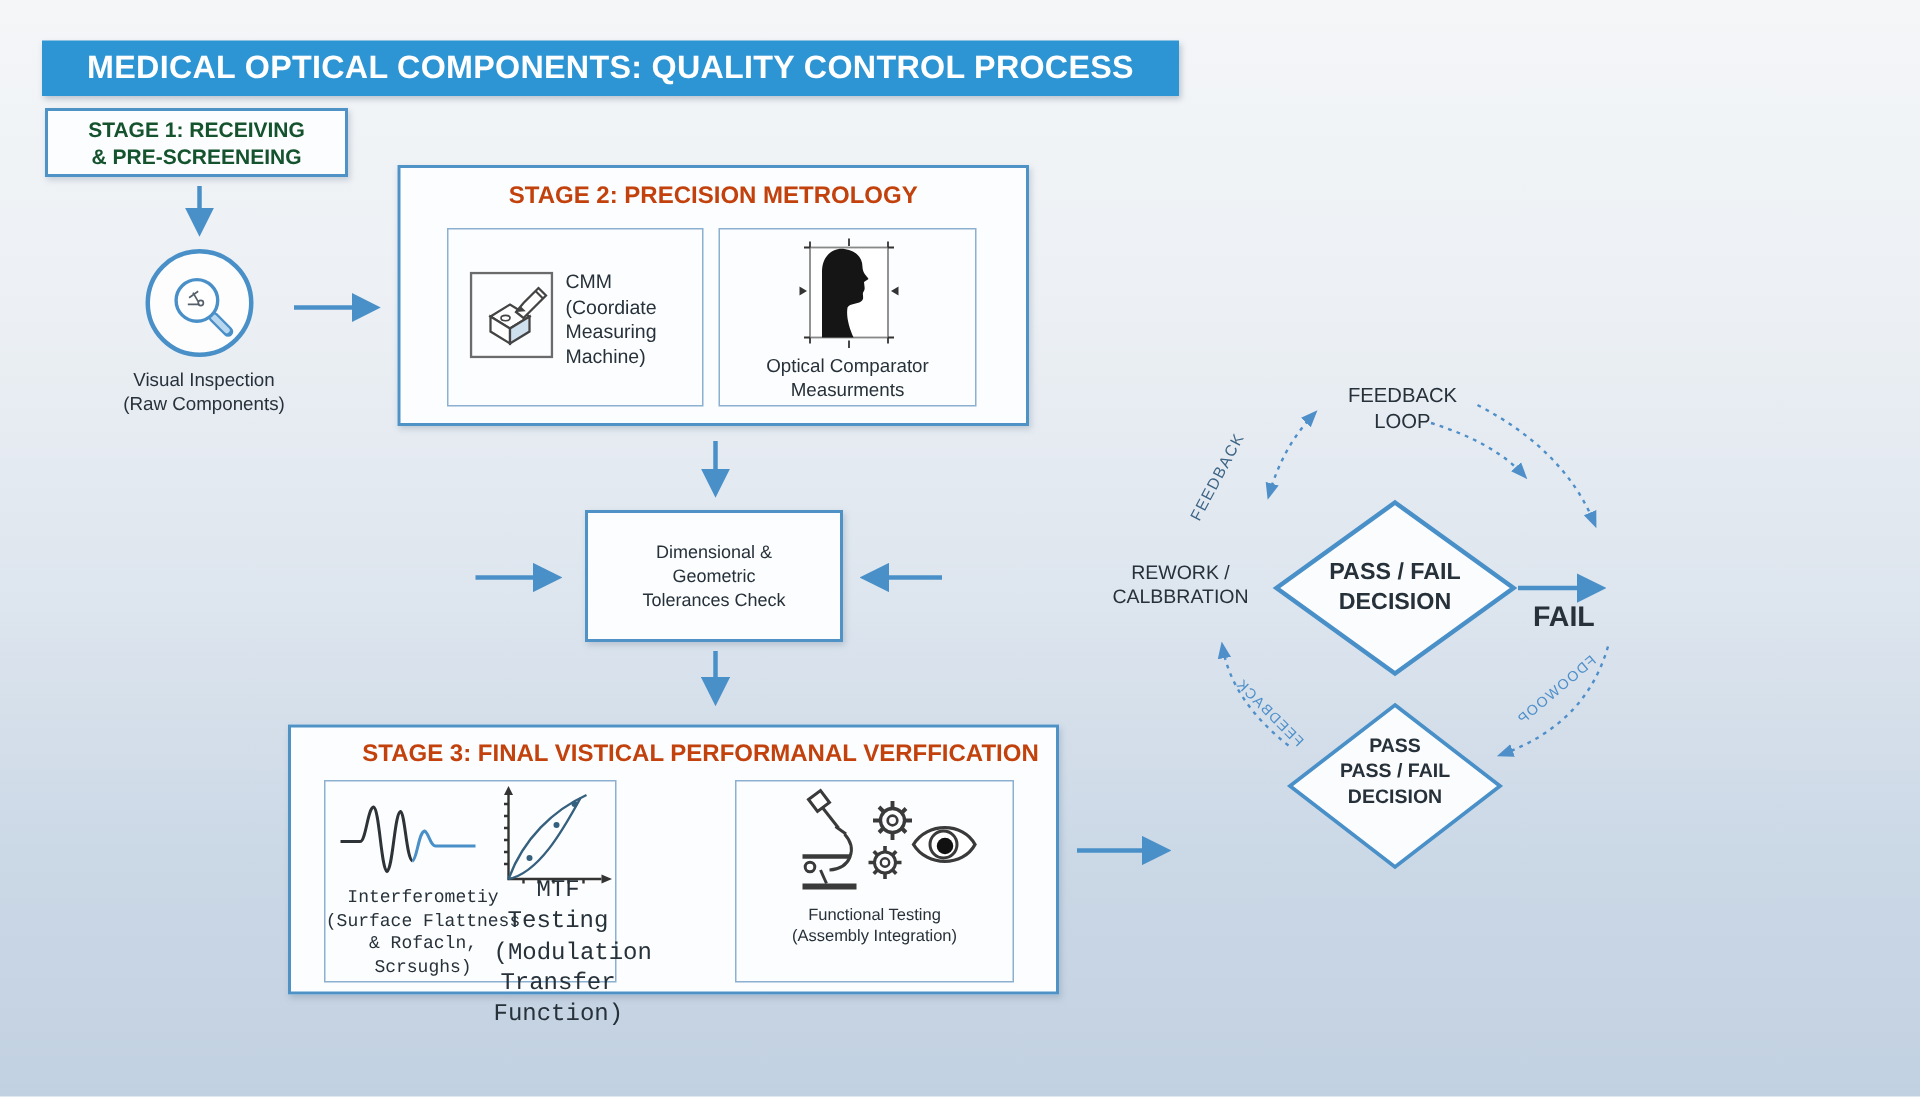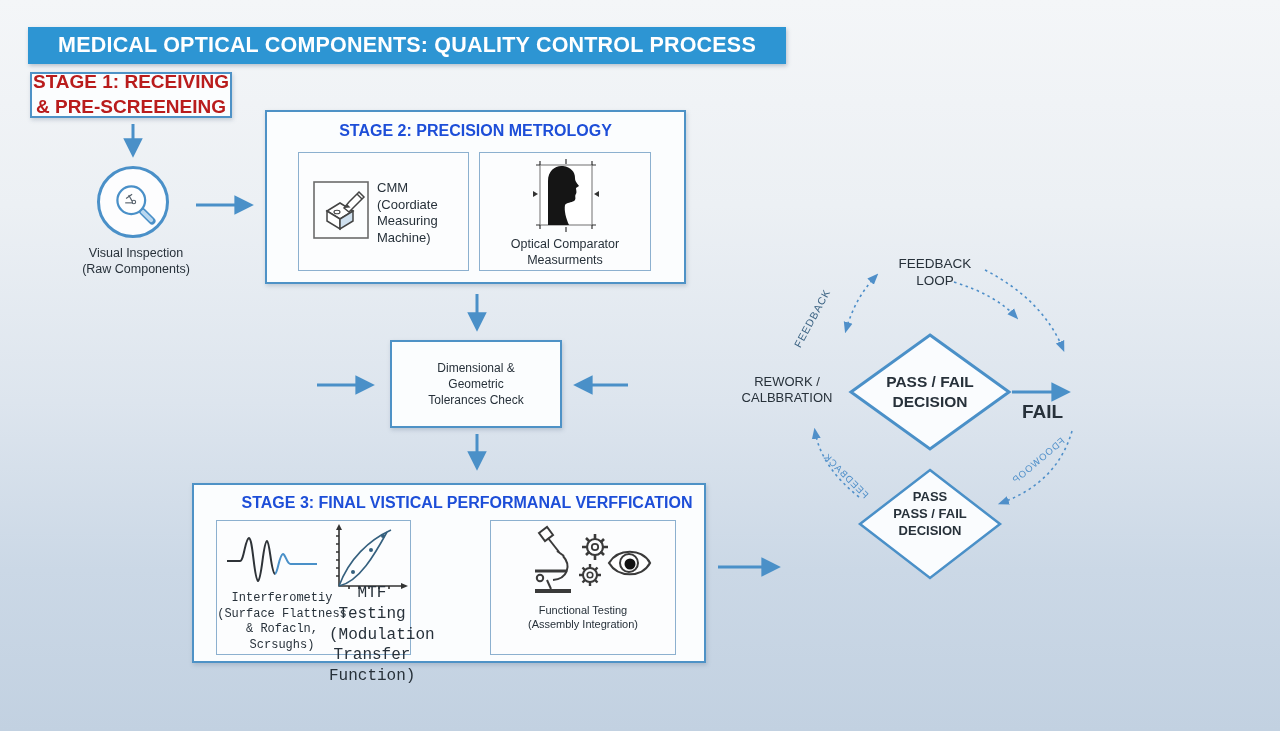--- a/index.html
+++ b/index.html
@@ -7,21 +7,21 @@
   .canvas{position:relative;width:1280px;height:731px;
     background:linear-gradient(180deg,#f4f6f8 0%,#ecf0f4 28%,#dde5ee 55%,#cbd8e6 78%,#c2d1e1 100%);}
   .abs{position:absolute;}
   .overlay{position:absolute;left:0;top:0;z-index:1;pointer-events:none;}
   .lbl{z-index:2;color:#27313a;}
   .ml{white-space:pre-line;}
   .ctr{text-align:center;}
   .box{background:#fbfdfe;border:2px solid #4e92c6;box-shadow:1px 2px 4px rgba(90,110,135,.28);box-sizing:border-box;z-index:2;}
   .subbox{background:#fcfdfe;border:1.4px solid #8cb0cf;box-sizing:border-box;position:absolute;}
   .banner{background:#2d95d3;color:#ffffff;font-weight:bold;font-size:21.5px;line-height:37px;text-align:center;letter-spacing:.2px;box-shadow:1px 2px 4px rgba(80,100,125,.35);z-index:2;}
-  .stagehdr{font-weight:bold;font-size:16px;color:#1d4ed8;text-align:center;width:100%;position:absolute;}
+  .stagehdr{font-weight:bold;font-size:16px;color:#c2410c;text-align:center;width:100%;position:absolute;}
   .bold{font-weight:bold;}
   .rot{z-index:2;font-size:10.5px;letter-spacing:1px;color:#3d6484;text-align:center;}
   .flexctr{display:flex;align-items:center;justify-content:center;}
 </style>
 </head>
 <body>
 
 <div class="canvas">
 
   <svg class="overlay" width="1280" height="731" viewBox="0 0 1280 731">
@@ -50,21 +50,21 @@
       <path d="M859,497 Q821,467 815,431" marker-end="url(#dah)"></path>
       <path d="M1072,431 Q1057,483 1001,503" marker-end="url(#dah)"></path>
     </g>
     <polygon points="930,335 1009,392 930,449 851,392" fill="#fafcfe" stroke="#4a90c8" stroke-width="3"></polygon>
     <polygon points="930,470 1000,524 930,578 860,524" fill="#fafcfe" stroke="#4a90c8" stroke-width="2.5"></polygon>
   </svg>
 
   <div class="abs banner" style="left:28px;top:27px;width:758px;height:37px;">MEDICAL OPTICAL COMPONENTS: QUALITY CONTROL PROCESS</div>
 
   <div class="abs box flexctr" style="left:30px;top:72px;width:202px;height:46px;">
-    <div class="ml ctr bold" style="font-size:19px;line-height:1.3;color:#b91c1c;">STAGE 1: RECEIVING
+    <div class="ml ctr bold" style="font-size:14px;line-height:1.3;color:#14532d;">STAGE 1: RECEIVING
 &amp; PRE-SCREENEING</div>
   </div>
 
   <div class="abs flexctr" style="left:97px;top:166px;width:72px;height:72px;border-radius:50%;border:3.5px solid #4a90c8;background:#fdfdfe;z-index:2;box-sizing:border-box;">
     <svg width="52" height="52" viewBox="0 0 60 60">
       <line x1="41" y1="41" x2="52" y2="52" stroke="#4a90c8" stroke-width="8" stroke-linecap="round"></line>
       <line x1="41" y1="41" x2="51" y2="51" stroke="#b9d7ef" stroke-width="4.5" stroke-linecap="round"></line>
       <circle cx="28" cy="28" r="16" fill="#ffffff" stroke="#4a90c8" stroke-width="2.6"></circle>
       <g stroke="#55606a" stroke-width="1.3" fill="none">
         <path d="M22,26 l7,-5"></path>

